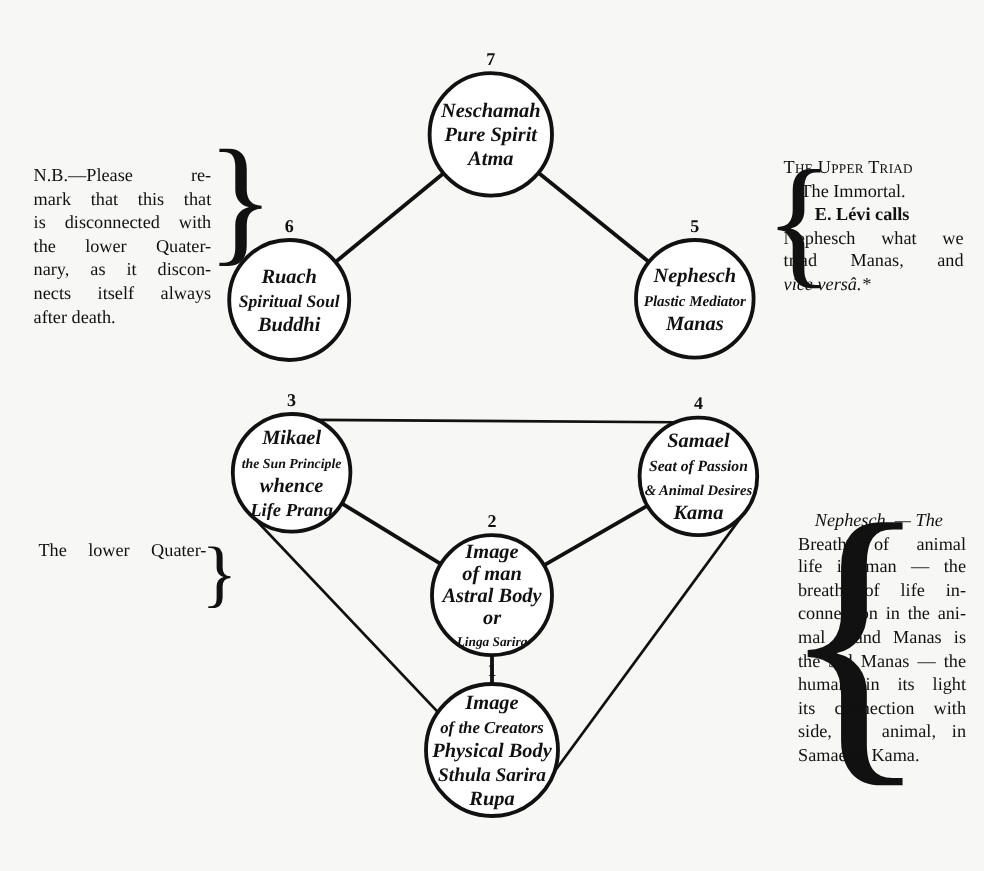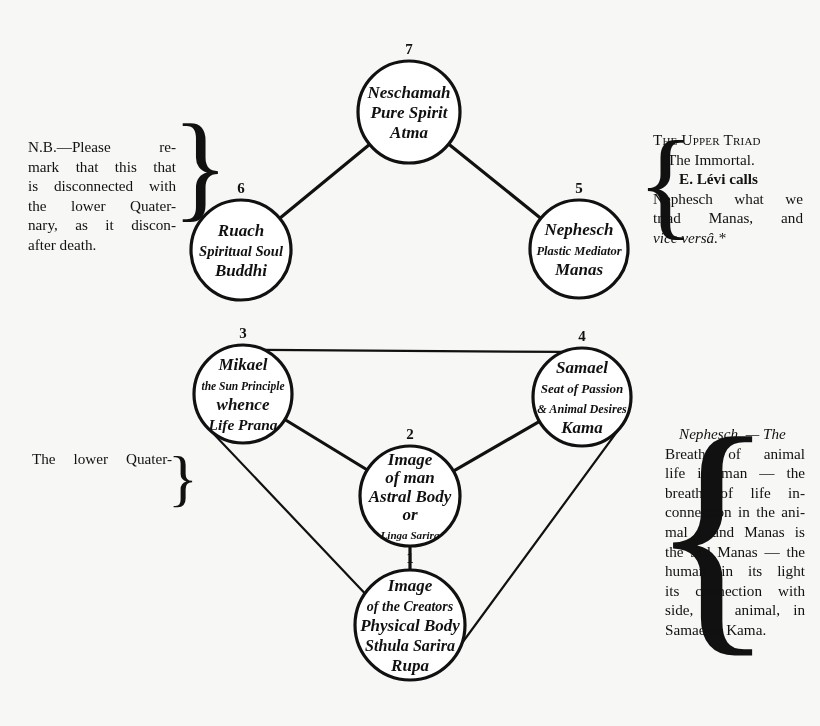--- a/index.html
+++ b/index.html
@@ -176,20 +176,21 @@
         </g>
       </g>
   </svg>
 
   <div class="note note-left-top">
     <span class="ln spread">N.B.—Please re-</span>
     <span class="ln spread">mark that this that</span>
     <span class="ln spread">is disconnected with</span>
     <span class="ln spread">the lower Quater-</span>
     <span class="ln spread">nary, as it discon-</span>
+    <span class="ln spread">nects itself always</span>
     <span class="ln">after death.</span>
   </div>
   <div class="brace" style="left:172px; top:108px; font-size:118px;">}</div>
 
   <div class="note note-left-bottom">
     <span class="ln spread">The lower Quater-</span>
   </div>
   <div class="brace" style="left:168px; top:447px; font-size:62px;">}</div>
 
   <div class="brace" style="left:637px; top:124px; font-size:120px;">{</div>

